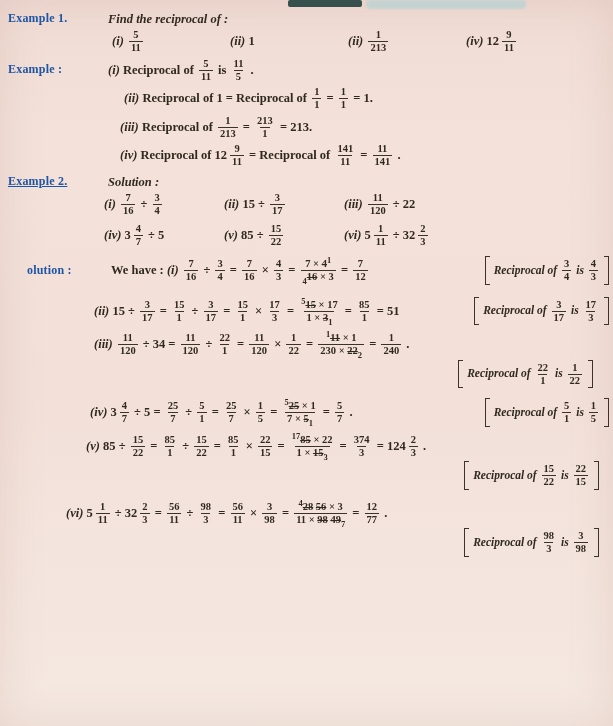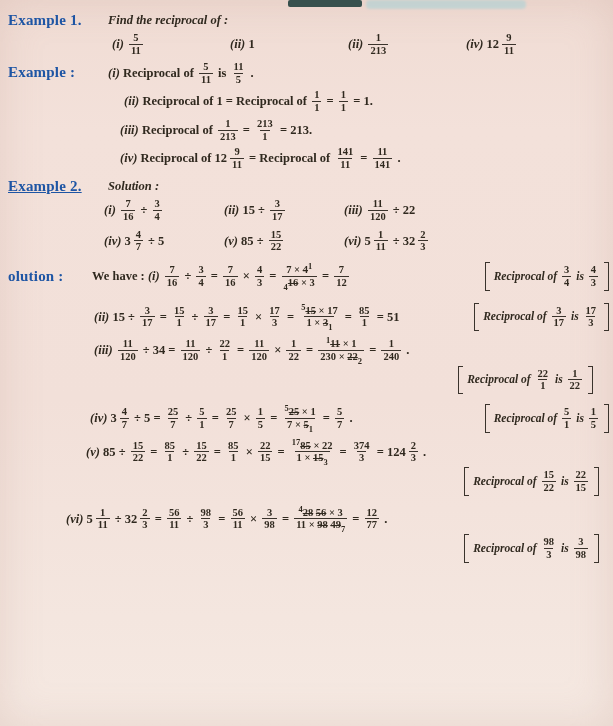--- a/index.html
+++ b/index.html
@@ -10,21 +10,21 @@
     font-family:"Liberation Serif","DejaVu Serif",serif;
     color:#30291f;
     position:relative;
   }
   .page{position:relative;width:613px;height:726px;box-shadow:inset 0 0 40px rgba(190,150,140,.25);}
   .smudge-dark{position:absolute;left:288px;top:0;width:74px;height:7px;background:#24413f;border-radius:2px;opacity:.9;}
   .smudge-light{position:absolute;left:366px;top:0;width:160px;height:9px;background:#9fd2d8;border-radius:4px;opacity:.5;filter:blur(1px);}
   #doc{position:relative;padding-top:2px;}
   .line{display:flex;align-items:center;padding-left:8px;font-size:12.5px;font-weight:700;line-height:1.15;}
   .line.noteonly{justify-content:flex-end;}
-  .label{color:#1e55a4;font-size:15px;font-weight:700;flex:0 0 auto;letter-spacing:.2px;}
+  .label{color:#1e55a4;font-size:12px;font-weight:700;flex:0 0 auto;letter-spacing:.2px;}
   .content{display:inline-flex;align-items:center;flex-wrap:nowrap;}
   .item{display:inline-flex;align-items:center;}
   .txt{white-space:pre;}
   .txt.i{font-style:italic;}
   .frac{display:inline-flex;flex-direction:column;align-items:center;font-size:10.5px;line-height:1.12;margin:1px 2px;vertical-align:middle;}
   .num{padding:0 2px;display:inline-flex;align-items:baseline;white-space:pre;}
   .den{border-top:1.4px solid #3a332c;padding:0 2px;display:inline-flex;align-items:baseline;white-space:pre;}
   .mixed{display:inline-flex;align-items:center;}
   .mixed .whole{margin-right:1px;}
   .strike{text-decoration:line-through;text-decoration-thickness:1.3px;white-space:pre;}
@@ -228,21 +228,21 @@
               <span class="whole">32</span>
               <span class="frac">
                 <span class="num">2</span>
                 <span class="den">3</span>
               </span>
             </span>
           </span>
         </span>
       </div>
       <div class="line" style="margin-top: 8px;">
-        <span class="label" style="width: 84px;">olution :</span>
+        <span class="label" style="width: 84px; margin-left: 19px;">olution :</span>
         <span class="content">
           <span class="txt">We have : </span>
           <span class="txt i">(i) </span>
           <span class="frac">
             <span class="num">7</span>
             <span class="den">16</span>
           </span>
           <span class="txt"> ÷ </span>
           <span class="frac">
             <span class="num">3</span>

